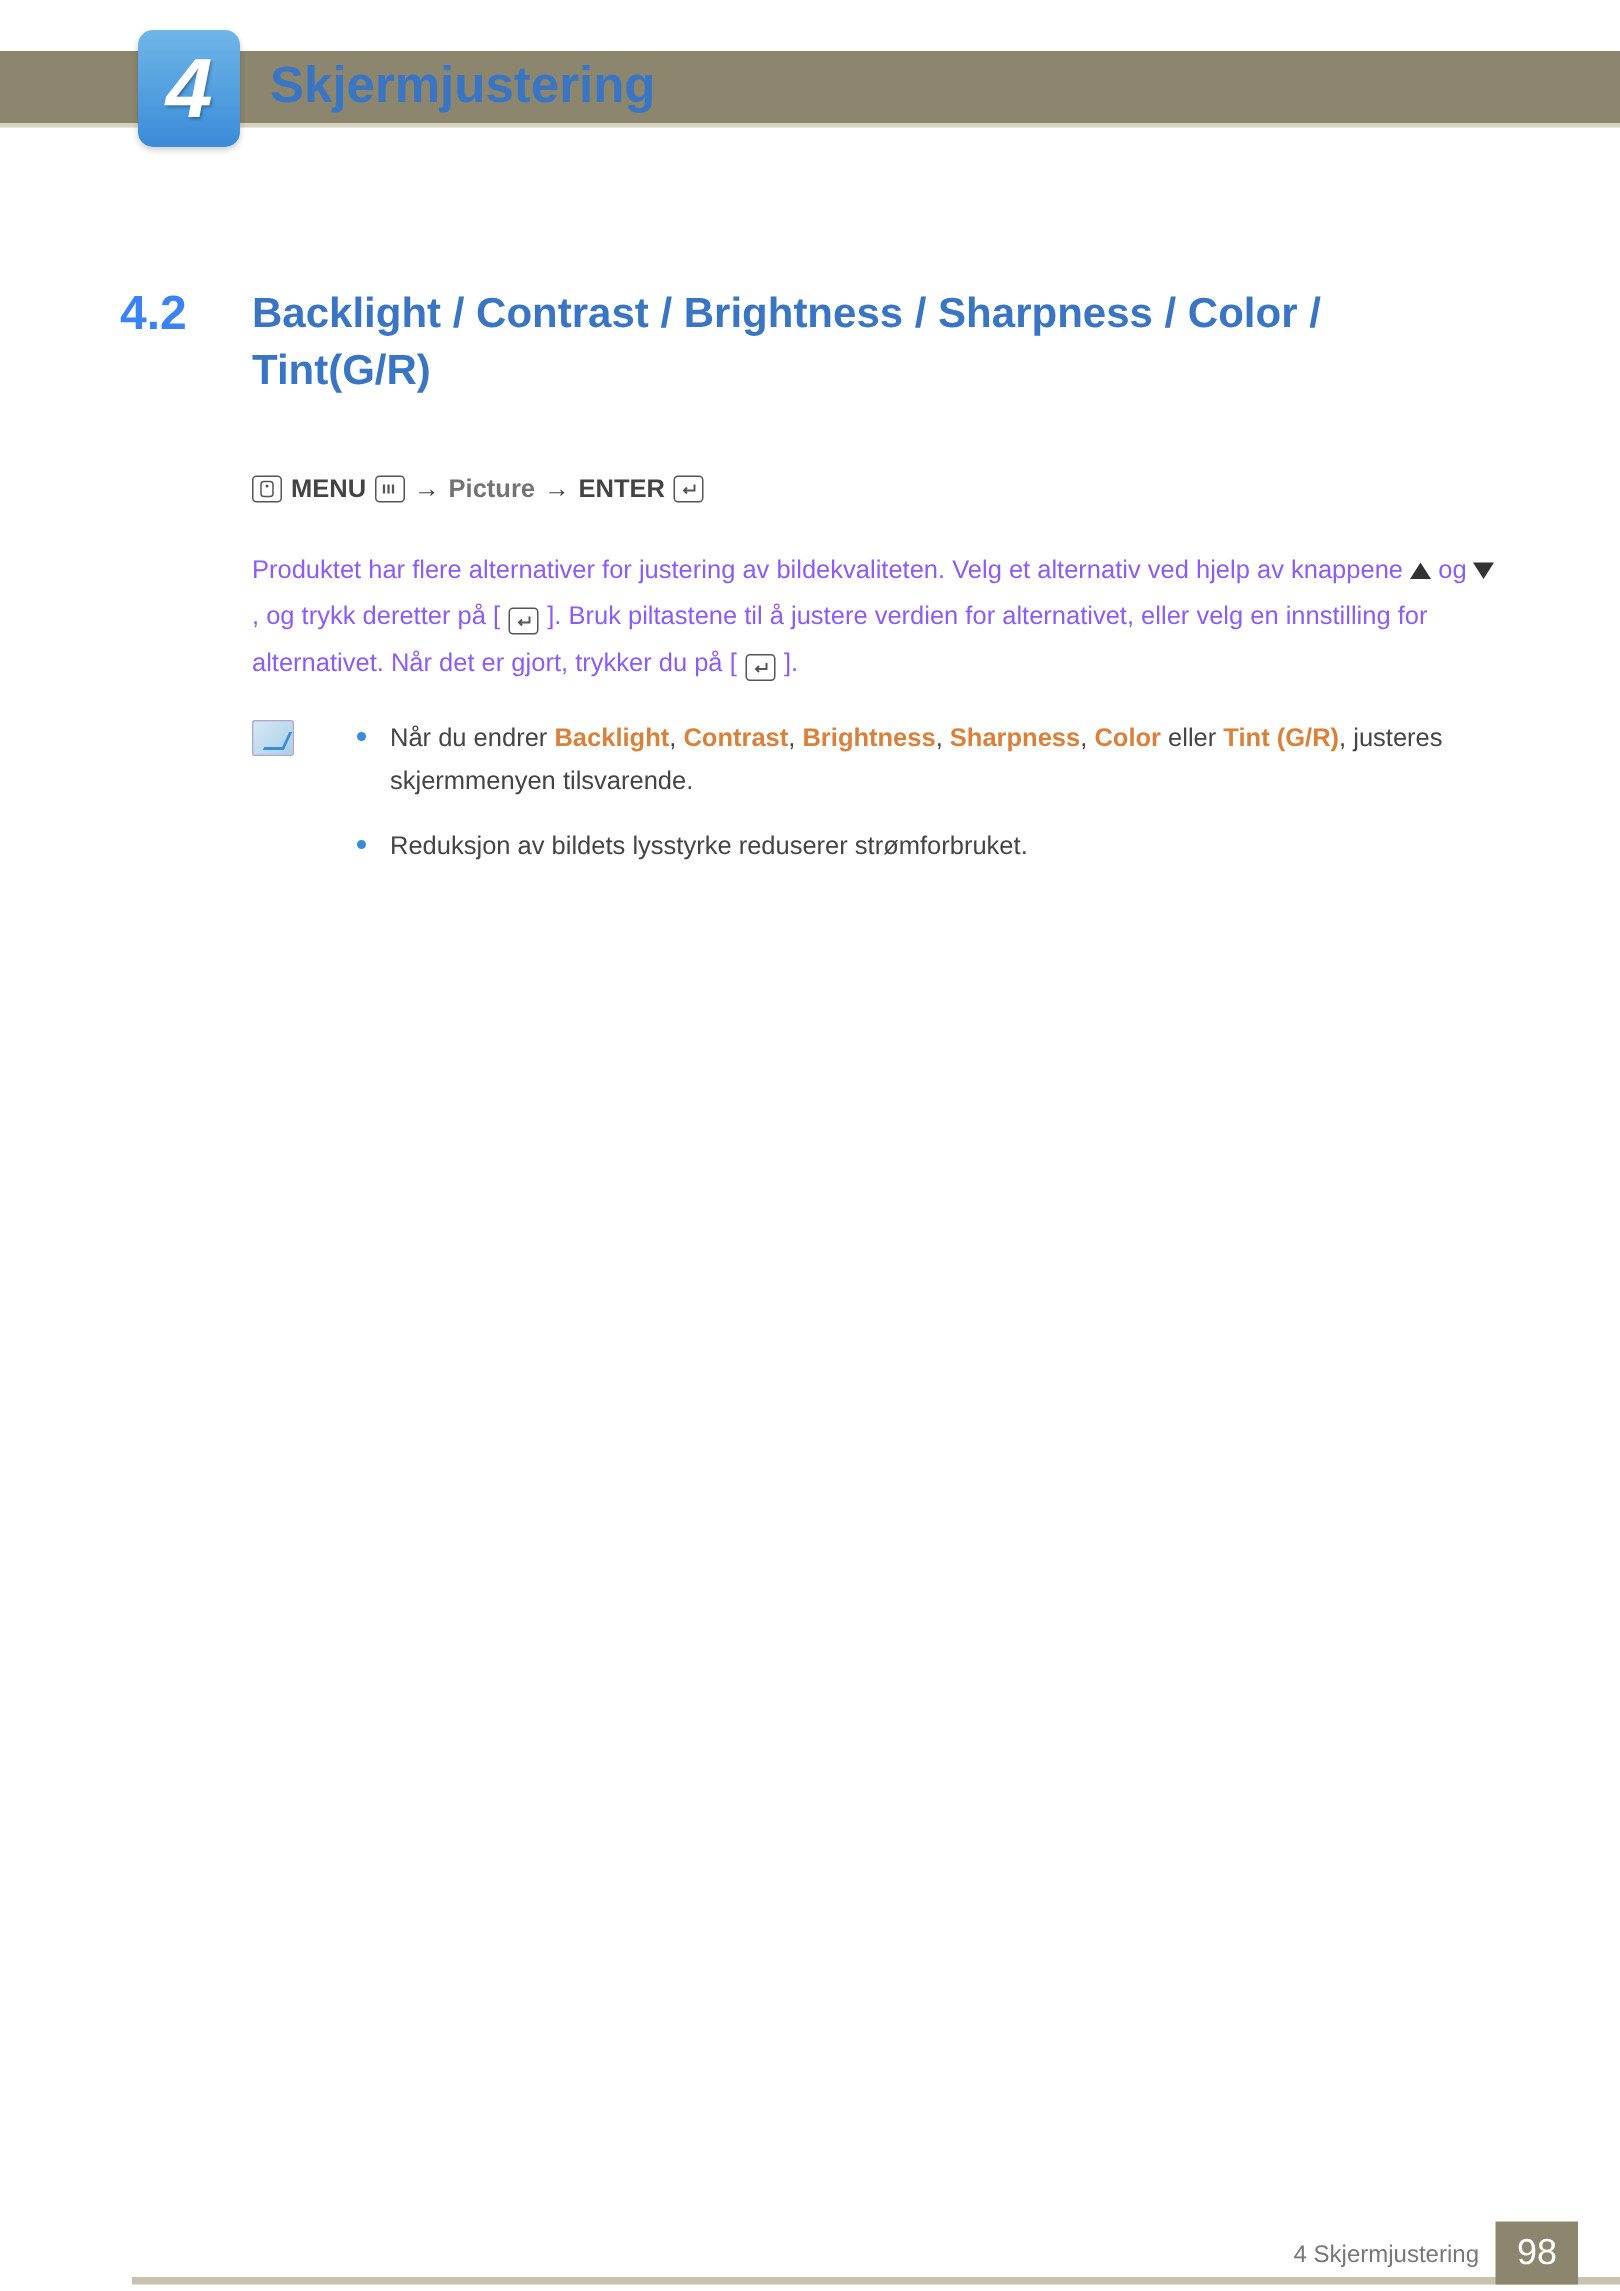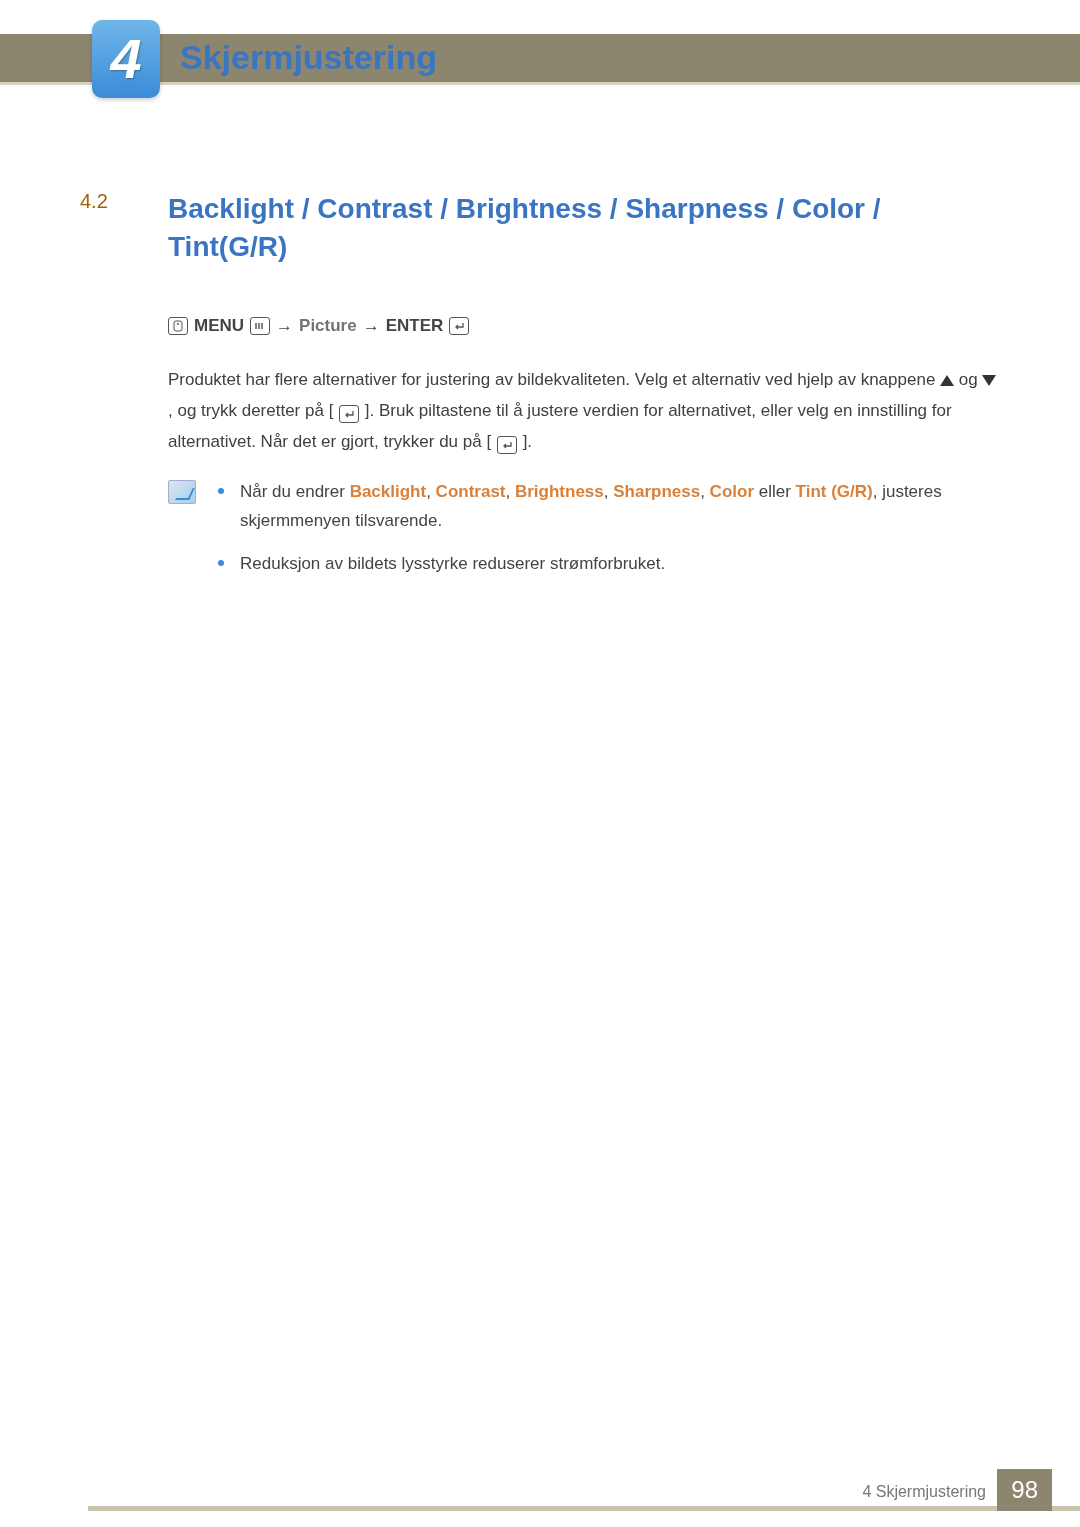--- a/index.html
+++ b/index.html
@@ -63,23 +63,23 @@
     top: 190px;
     left: 80px;
     right: 80px;
   }
   .section-row {
     display: flex;
     align-items: flex-start;
     gap: 24px;
   }
   .section-num {
-    color: #a16207;
-    font-size: 20px;
-    font-weight: normal;
+    color: #3b82f6;
+    font-size: 32px;
+    font-weight: bold;
     min-width: 64px;
   }
   .section-title {
     color: #3a75c4;
     font-size: 28px;
     font-weight: bold;
     line-height: 1.35;
   }
   .nav-path {
     margin-top: 50px;
@@ -103,21 +103,21 @@
     min-width: 20px;
     font-size: 11px;
     font-weight: normal;
     color: #555;
     padding: 0 1px;
   }
   .body-text {
     margin-top: 28px;
     margin-left: 88px;
     font-size: 17px;
-    color: #404040;
+    color: #8b5cf6;
     line-height: 1.85;
   }
   .tri-up, .tri-down {
     display: inline-block;
     width: 0; height: 0;
     vertical-align: -1px;
   }
   .tri-up {
     border-left: 7px solid transparent;
     border-right: 7px solid transparent;
@@ -130,21 +130,21 @@
   }
   .inline-icon {
     display: inline-flex;
     vertical-align: -3px;
     margin: 0 1px;
   }
   .note-block {
     margin-top: 20px;
     margin-left: 88px;
     display: flex;
-    gap: 16px;
+    gap: 36px;
     align-items: flex-start;
   }
   .note-icon {
     width: 28px;
     height: 24px;
     background: linear-gradient(135deg, #d6e8f5 0%, #a9cfe9 100%);
     border: 1px solid #aac;
     border-radius: 2px;
     flex-shrink: 0;
     position: relative;
@@ -178,21 +178,21 @@
     left: 6px;
     top: 10px;
     width: 6px;
     height: 6px;
     background: #3a8bd8;
     border-radius: 50%;
   }
   .hl { color: #d9813a; font-weight: bold; }
   .footer {
     position: absolute;
-    bottom: 16px;
+    bottom: 4px;
     left: 0;
     right: 0;
     height: 46px;
   }
   .footer-thin {
     position: absolute;
     bottom: 0;
     left: 88px;
     right: 0;
     height: 5px;

